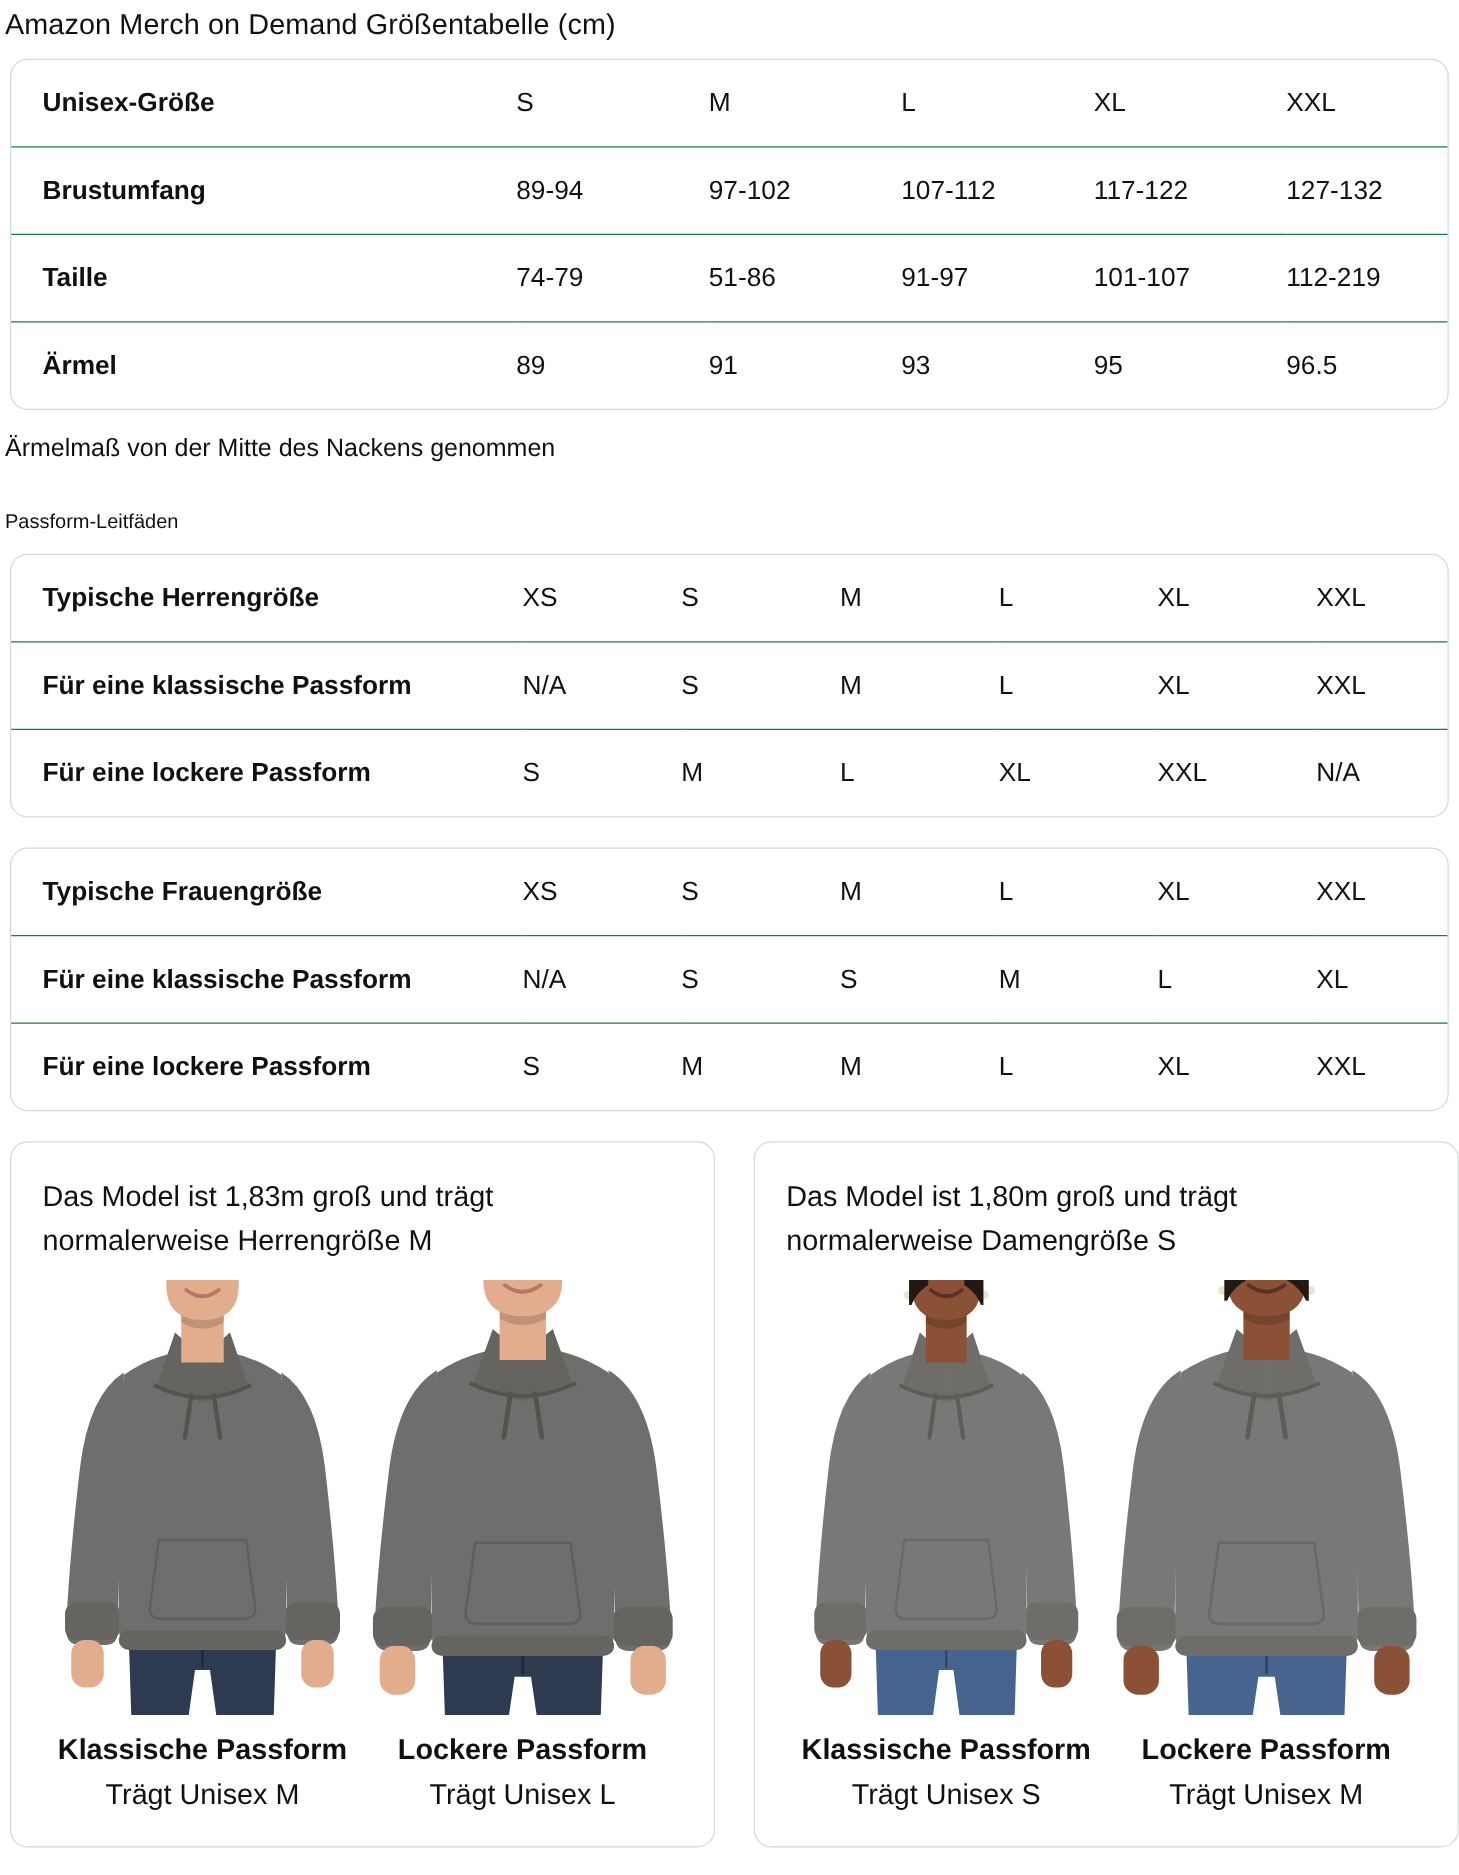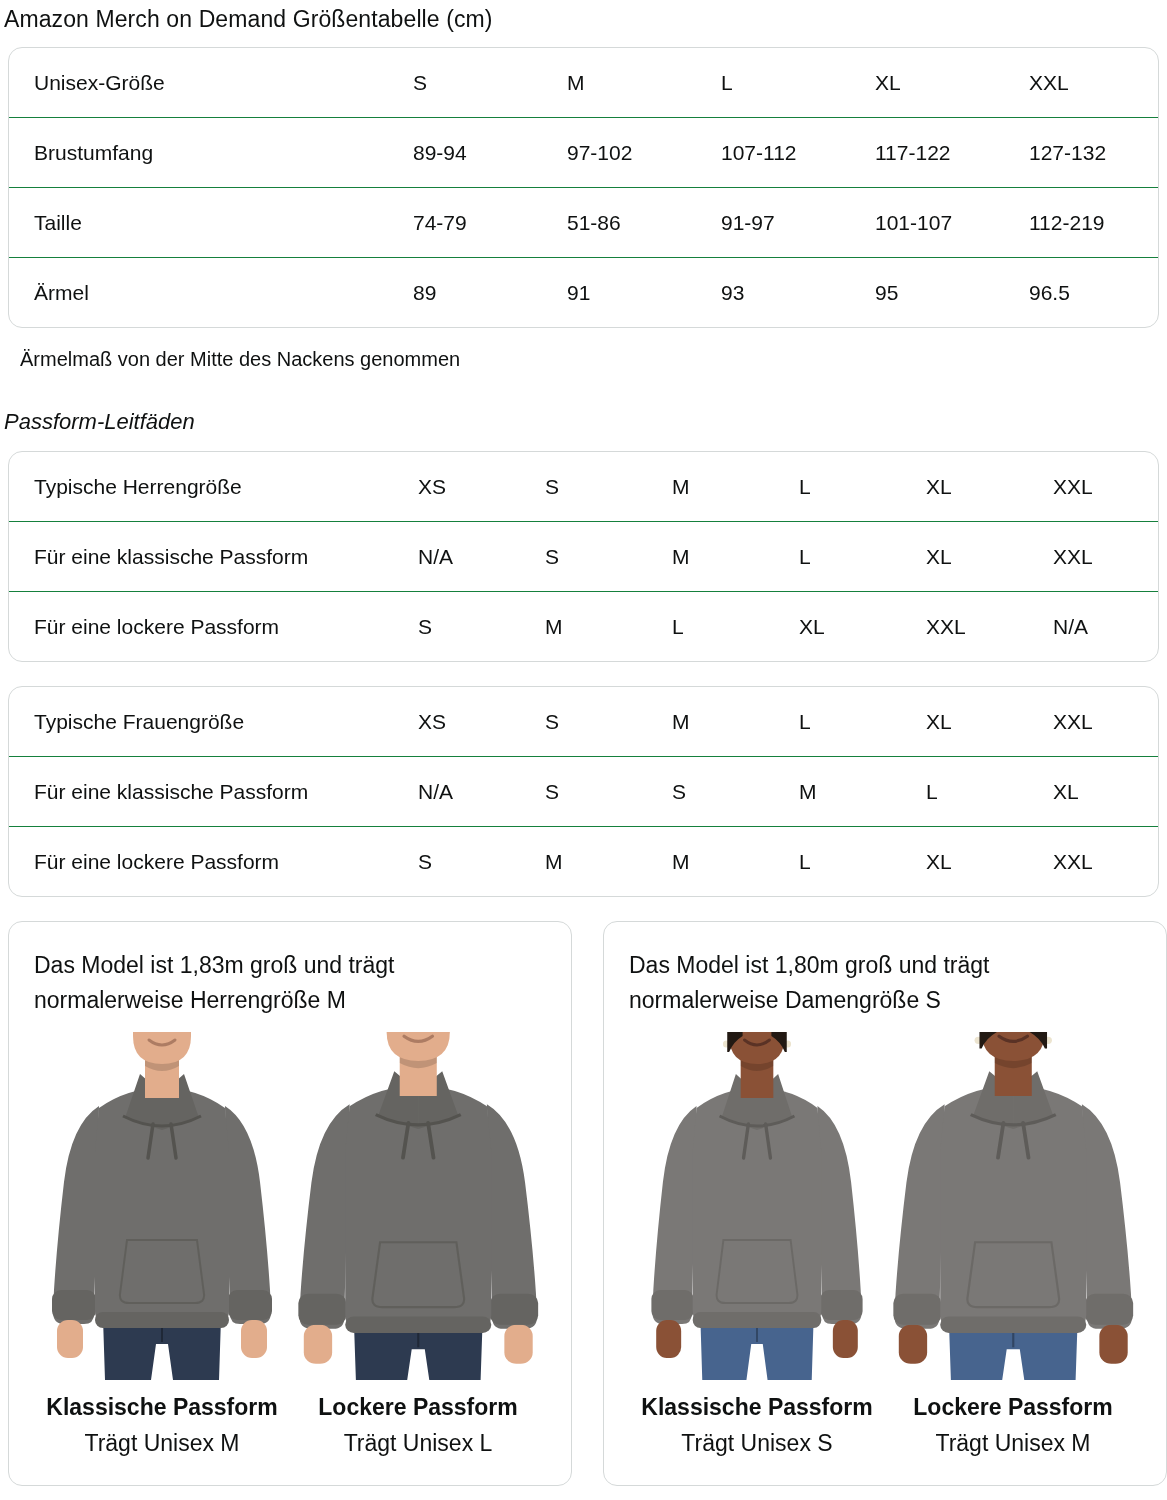--- a/index.html
+++ b/index.html
@@ -2,31 +2,31 @@
 <html lang="de"><head>
 <meta charset="utf-8">
 <style>
   html,body { margin:0; padding:0; background:#ffffff; }
   body {
     width:1167px; height:1500px; overflow:hidden;
     font-family:"Liberation Sans", sans-serif;
     color:#0F1111;
   }
   h1 { font-size:23px; font-weight:400; margin:6px 0 0 4px; letter-spacing:0.1px; }
-  .note { font-size:20px; margin:20px 0 0 20px; }
-  h2 { font-size:22px; font-weight:400; margin:38px 14px 0 4px;font-style:italic; }
+  .note { font-size:20px; margin:20px 0 0 4px; }
+  h2 { font-size:16px; font-weight:400; margin:38px 14px 0 4px; }
 
   table.tbl {
     border-collapse:separate; border-spacing:0;
     border:1px solid #D5D9D9; border-radius:14px;
     margin-left:8px; width:1151px; table-layout:fixed;
     font-size:21px; color:#0F1111;
   }
   .tbl td { height:69px; padding:0; vertical-align:middle; white-space:nowrap; overflow:hidden; }
-  .tbl td.lbl { padding-left:25px; font-weight:400; }
+  .tbl td.lbl { padding-left:25px; font-weight:700; }
   .tbl tr + tr td { border-top:1px solid #15803d; }
   .t1 { margin-top:14px; }
   .t2 { margin-top:16px; }
   .t3 { margin-top:24px; }
 
   .cards { display:flex; gap:31px; margin:24px 0 0 8px; }
   .card {
     width:632px; height:565px; box-sizing:border-box;
     border:1px solid #D5D9D9; border-radius:14px;
     padding:26px 25px 0 25px;

